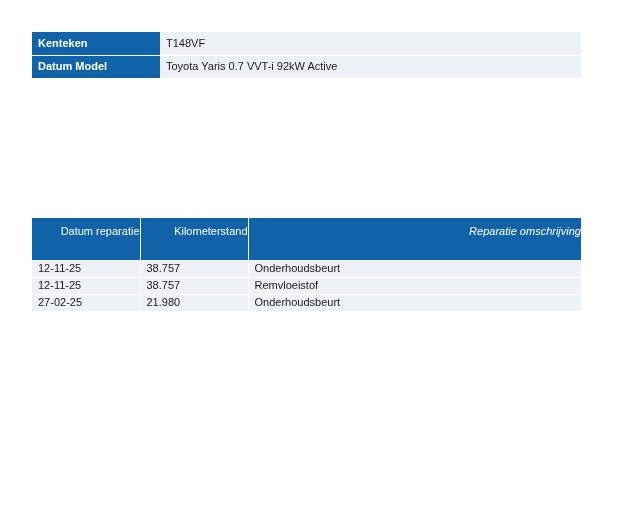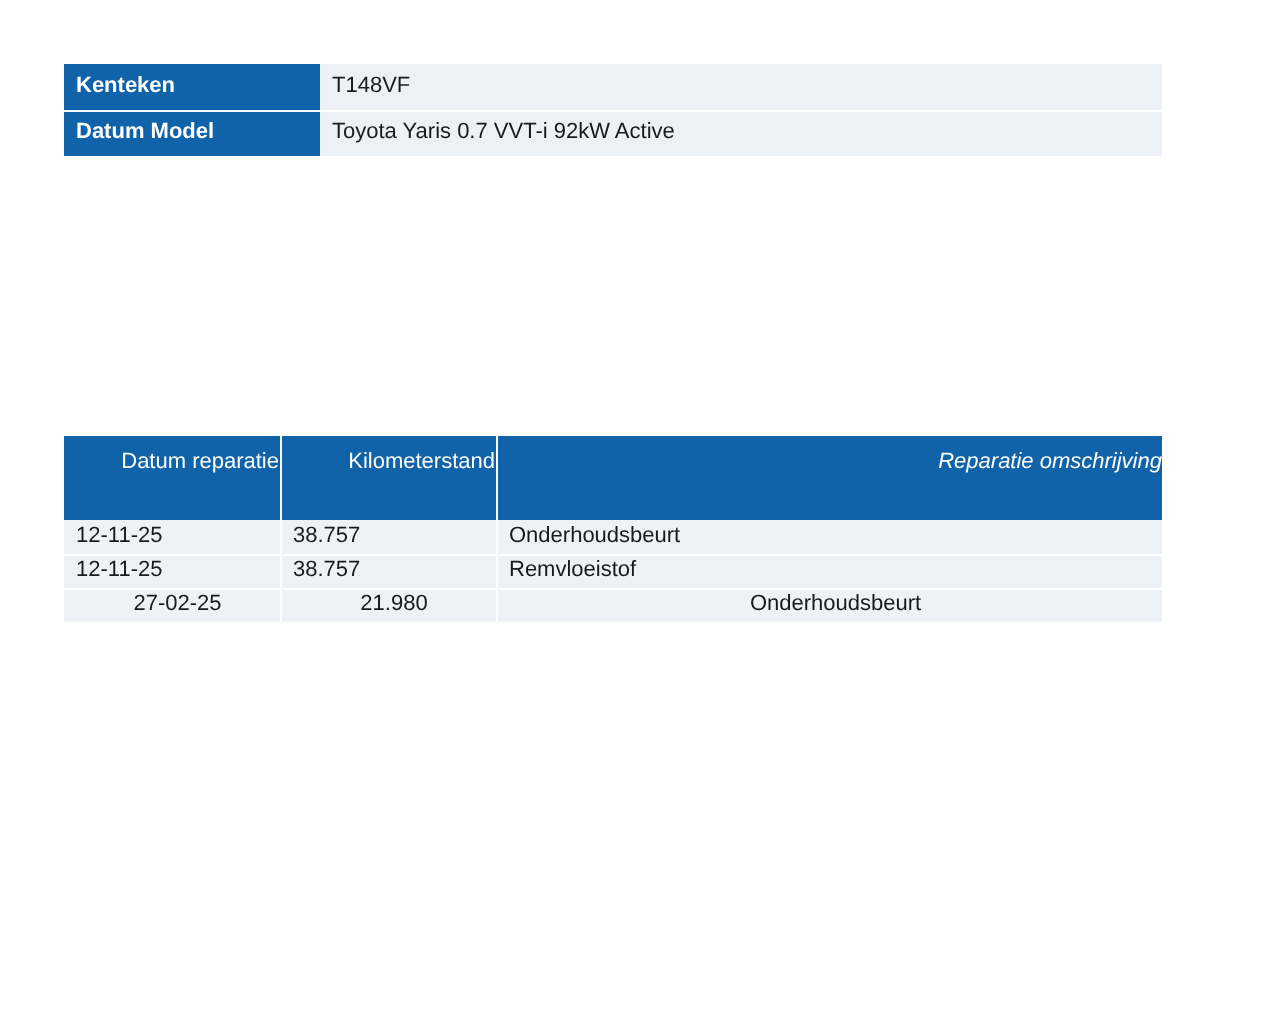--- a/index.html
+++ b/index.html
@@ -94,21 +94,21 @@
     padding: 0 0 0 6px;
     height: 17px;
     line-height: 15px;
     vertical-align: middle;
     background: #eef1f5;
     border-right: 1px solid #ffffff;
     border-bottom: 1px solid #ffffff;
     color: #1a1a1a;
   }
   .repair-table tbody td:last-child { border-right: none; }
-  .repair-table tbody tr:last-child td { border-bottom: none; text-align: center; }
+  .repair-table tbody tr:last-child td { border-bottom: none; }
 </style>
 </head>
 <body>
 
 <div class="page">
 
   <table class="vehicle-table">
     <colgroup>
       <col style="width:128px">
       <col style="width:421px">

